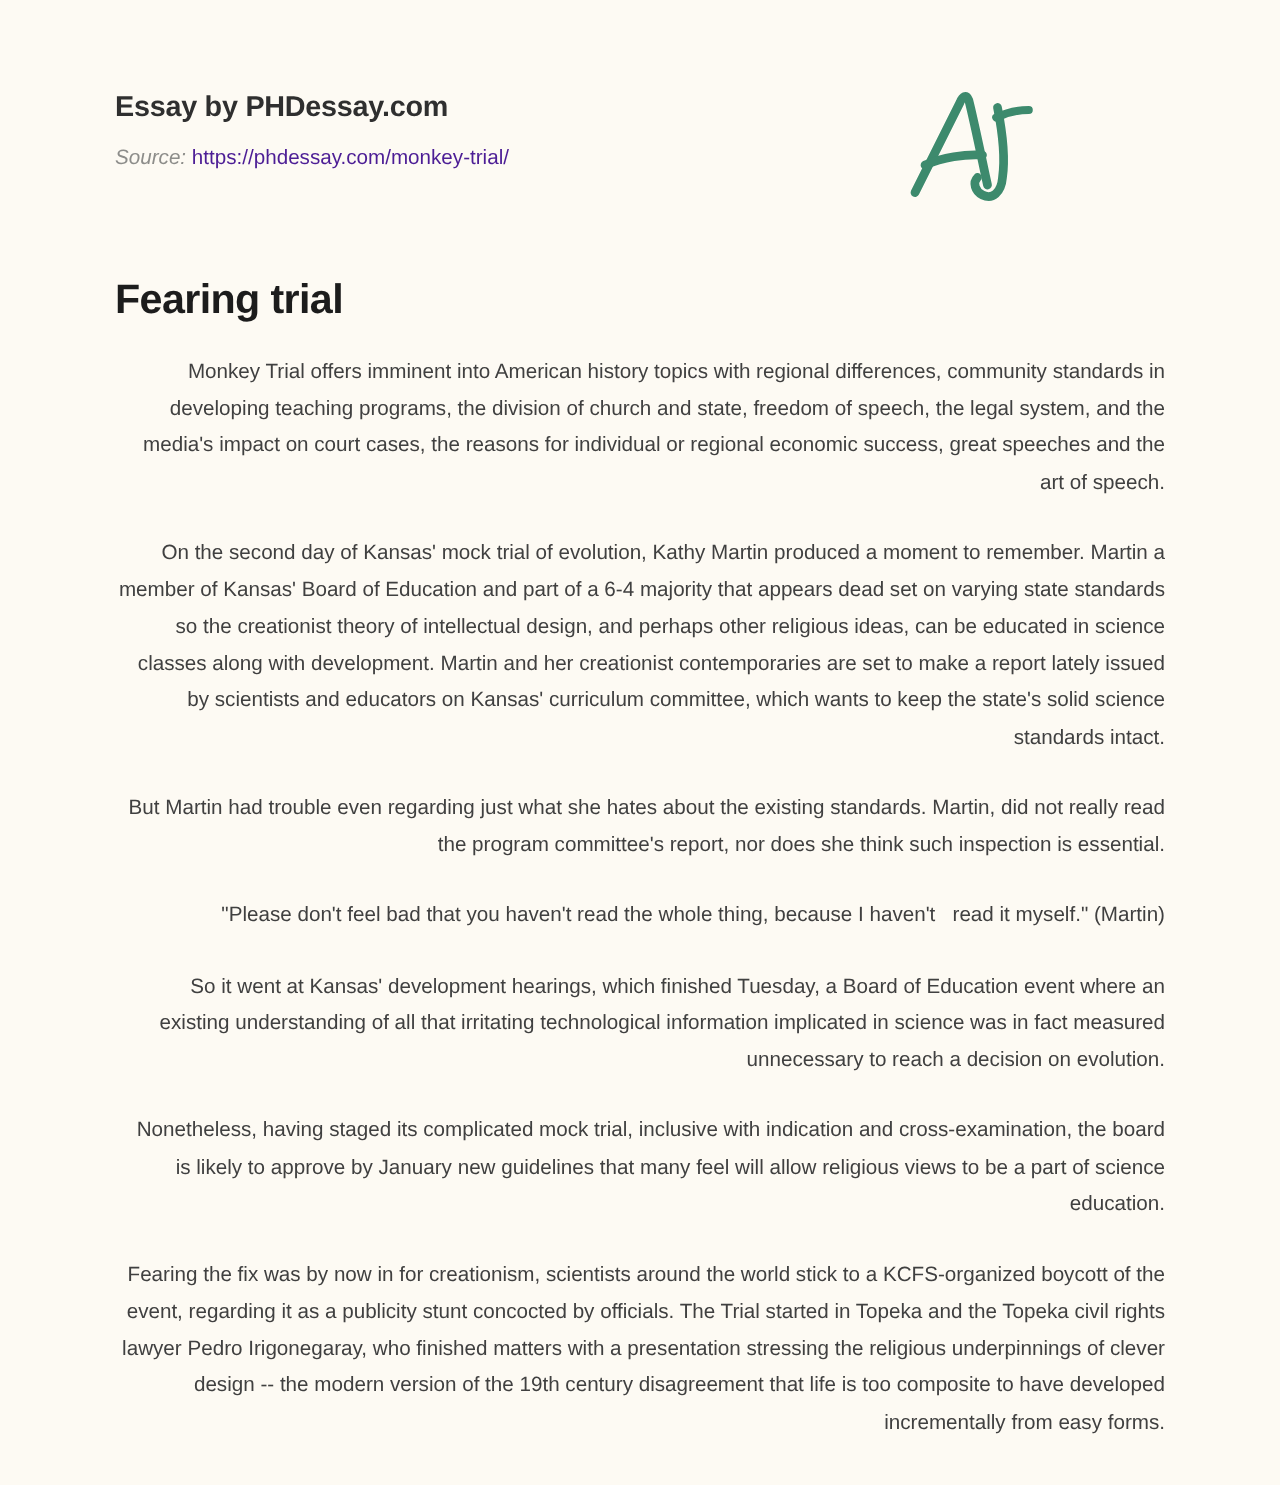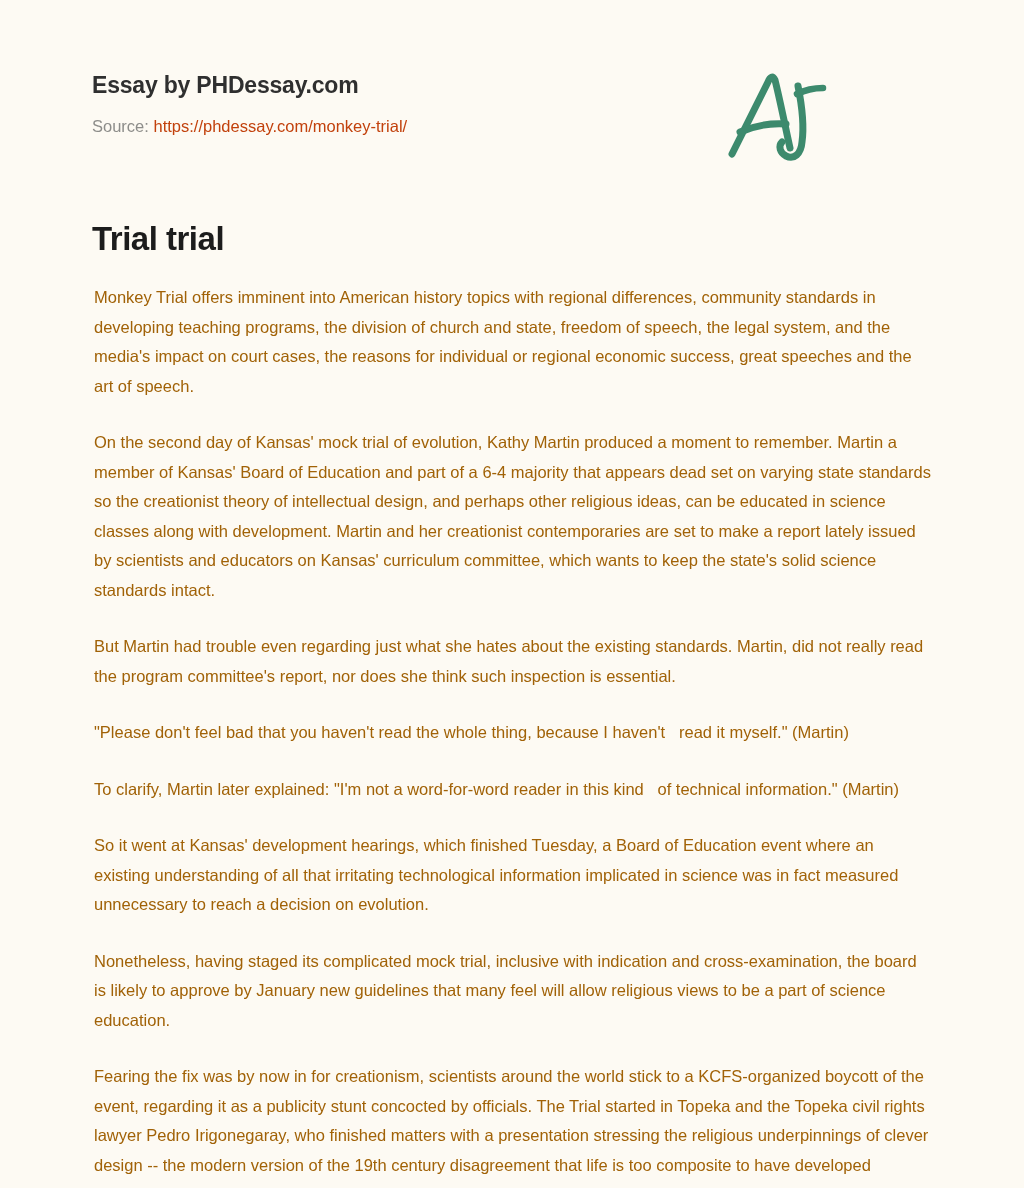--- a/index.html
+++ b/index.html
@@ -36,23 +36,24 @@
   }
   .source-line {
     margin-top: 17px;
     font-size: 16.5px;
     color: #8d8d8a;
     line-height: 1.2;
     white-space: nowrap;
   }
   .source-label {
     color: #8d8d8a;
+    font-style: italic;
   }
   .source-url {
-    color: #c2410c;
+    color: #4c1d95;
     text-decoration: none;
   }
   .logo {
     position: absolute;
     right: 84px;
     top: 62px;
     width: 120px;
     height: 108px;
   }
   .logo svg {
@@ -74,23 +75,23 @@
   .body-copy {
     position: absolute;
     left: 94px;
     top: 283px;
     width: 838px;
   }
   .body-copy p {
     margin: 0 0 27px 0;
     font-size: 16.5px;
     line-height: 29.5px;
-    color: #a16207;
+    color: #404040;
     white-space: pre-wrap;
-    text-align: left;
+    text-align: right;
   }
   .body-copy p:last-child {
     margin-bottom: 0;
   }
 </style>
 </head>
 <body>
 
 <div class="page">
 
@@ -106,27 +107,26 @@
     <svg viewBox="0 0 120 108" xmlns="http://www.w3.org/2000/svg">
       <g fill="none" stroke="#3d8a6d" stroke-linecap="round" stroke-linejoin="round">
         <path d="M16 92 C 26 72, 42 40, 52 20 C 54 15, 57 13, 59 18 C 64 38, 70 68, 74 86" stroke-width="7"></path>
         <path d="M24 70 C 38 64, 56 61, 70 62" stroke-width="7"></path>
         <path d="M82 24 C 86 44, 88 66, 86 80 C 85 92, 78 98, 70 94 C 64 91, 62 84, 66 80" stroke-width="7"></path>
         <path d="M81 32 C 89 28, 99 26, 107 26" stroke-width="6.5"></path>
       </g>
     </svg>
   </div>
 
-  <h1 class="doc-title">Trial trial</h1>
+  <h1 class="doc-title">Fearing trial</h1>
 
   <div class="body-copy">
     <p>Monkey Trial offers imminent into American history topics with regional differences, community standards in developing teaching programs, the division of church and state, freedom of speech, the legal system, and the media's impact on court cases, the reasons for individual or regional economic success, great speeches and the art of speech.</p>
     <p>On the second day of Kansas' mock trial of evolution, Kathy Martin produced a moment to remember. Martin a member of Kansas' Board of Education and part of a 6-4 majority that appears dead set on varying state standards so the creationist theory of intellectual design, and perhaps other religious ideas, can be educated in science classes along with development. Martin and her creationist contemporaries are set to make a report lately issued by scientists and educators on Kansas' curriculum committee, which wants to keep the state's solid science standards intact.</p>
     <p>But Martin had trouble even regarding just what she hates about the existing standards. Martin, did not really read the program committee's report, nor does she think such inspection is essential.</p>
     <p>"Please don't feel bad that you haven't read the whole thing, because I haven't   read it myself." (Martin)</p>
-    <p>To clarify, Martin later explained: "I'm not a word-for-word reader in this kind   of technical information." (Martin)</p>
     <p>So it went at Kansas' development hearings, which finished Tuesday, a Board of Education event where an existing understanding of all that irritating technological information implicated in science was in fact measured unnecessary to reach a decision on evolution.</p>
     <p>Nonetheless, having staged its complicated mock trial, inclusive with indication and cross-examination, the board is likely to approve by January new guidelines that many feel will allow religious views to be a part of science education.</p>
     <p>Fearing the fix was by now in for creationism, scientists around the world stick to a KCFS-organized boycott of the event, regarding it as a publicity stunt concocted by officials. The Trial started in Topeka and the Topeka civil rights lawyer Pedro Irigonegaray, who finished matters with a presentation stressing the religious underpinnings of clever design -- the modern version of the 19th century disagreement that life is too composite to have developed incrementally from easy forms.</p>
 
   </div>
 
 </div>
 
 </body></html>

